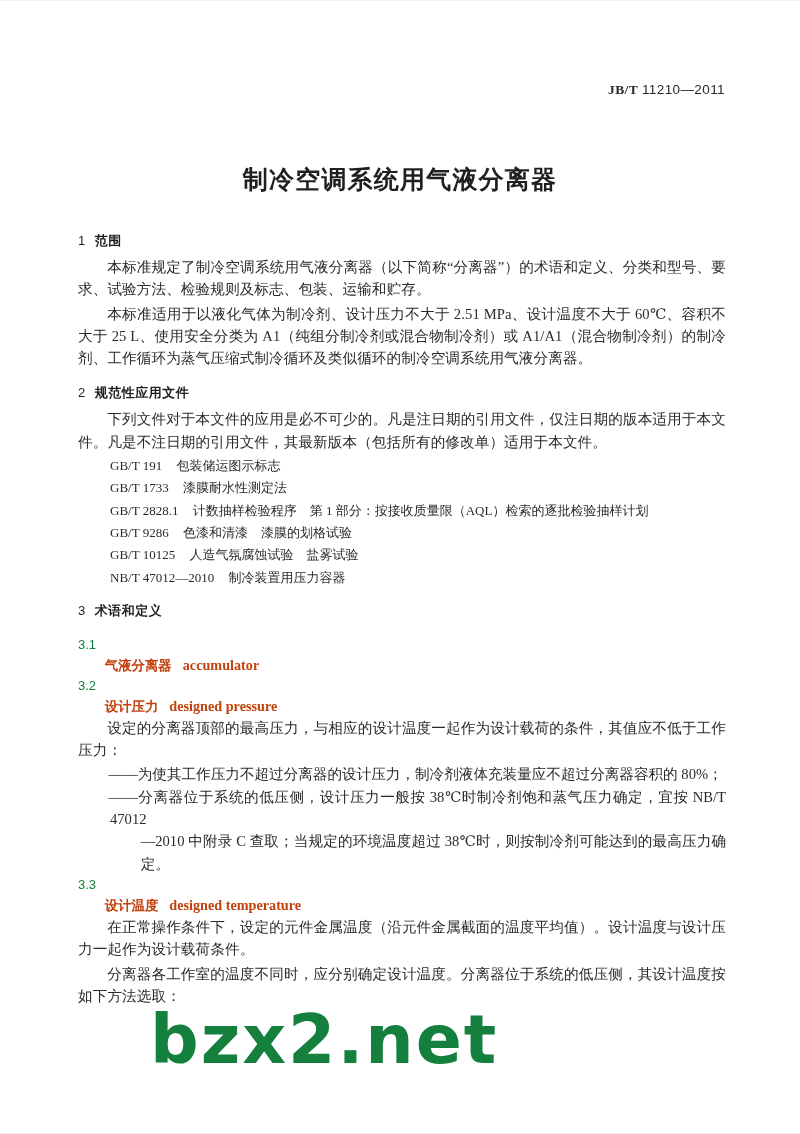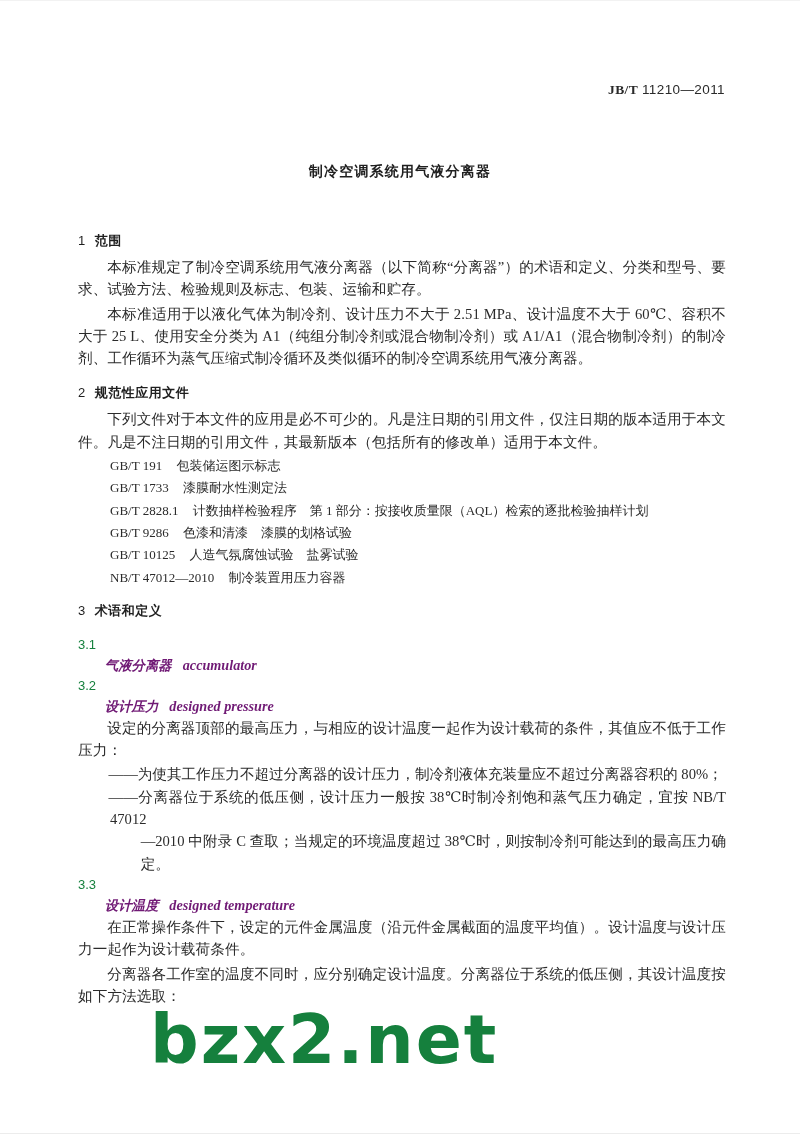--- a/index.html
+++ b/index.html
@@ -65,21 +65,21 @@
   }
 
   
   .doc-title {
     position: absolute;
     left: 0; right: 0;
     top: 163px;
     text-align: center;
     font-family: "DejaVu Sans", sans-serif;
     font-weight: 700;
-    font-size: 14px;
+    font-size: 25px;
     letter-spacing: 1.2px;
     color: #1f1f1f;
   }
 
   
   .body {
     position: absolute;
     left: 78px;
     top: 232px;
     width: 648px;
@@ -137,22 +137,21 @@
     margin: 0;
     color: #15803d;
   }
   .term {
     margin: 0;
     padding-left: 2em;
     font-family: "DejaVu Sans", sans-serif;
     font-weight: 700;
     font-size: 13.4px;
     line-height: 21px;
-    color: #701a75;
-    font-style: italic;
+    color: #c2410c;
   }
   .term .en {
     font-family: "Liberation Serif", serif;
     font-weight: 700;
     font-size: 14.2px;
     margin-left: 11px;
   }
 
   
   ul.dashlist {

